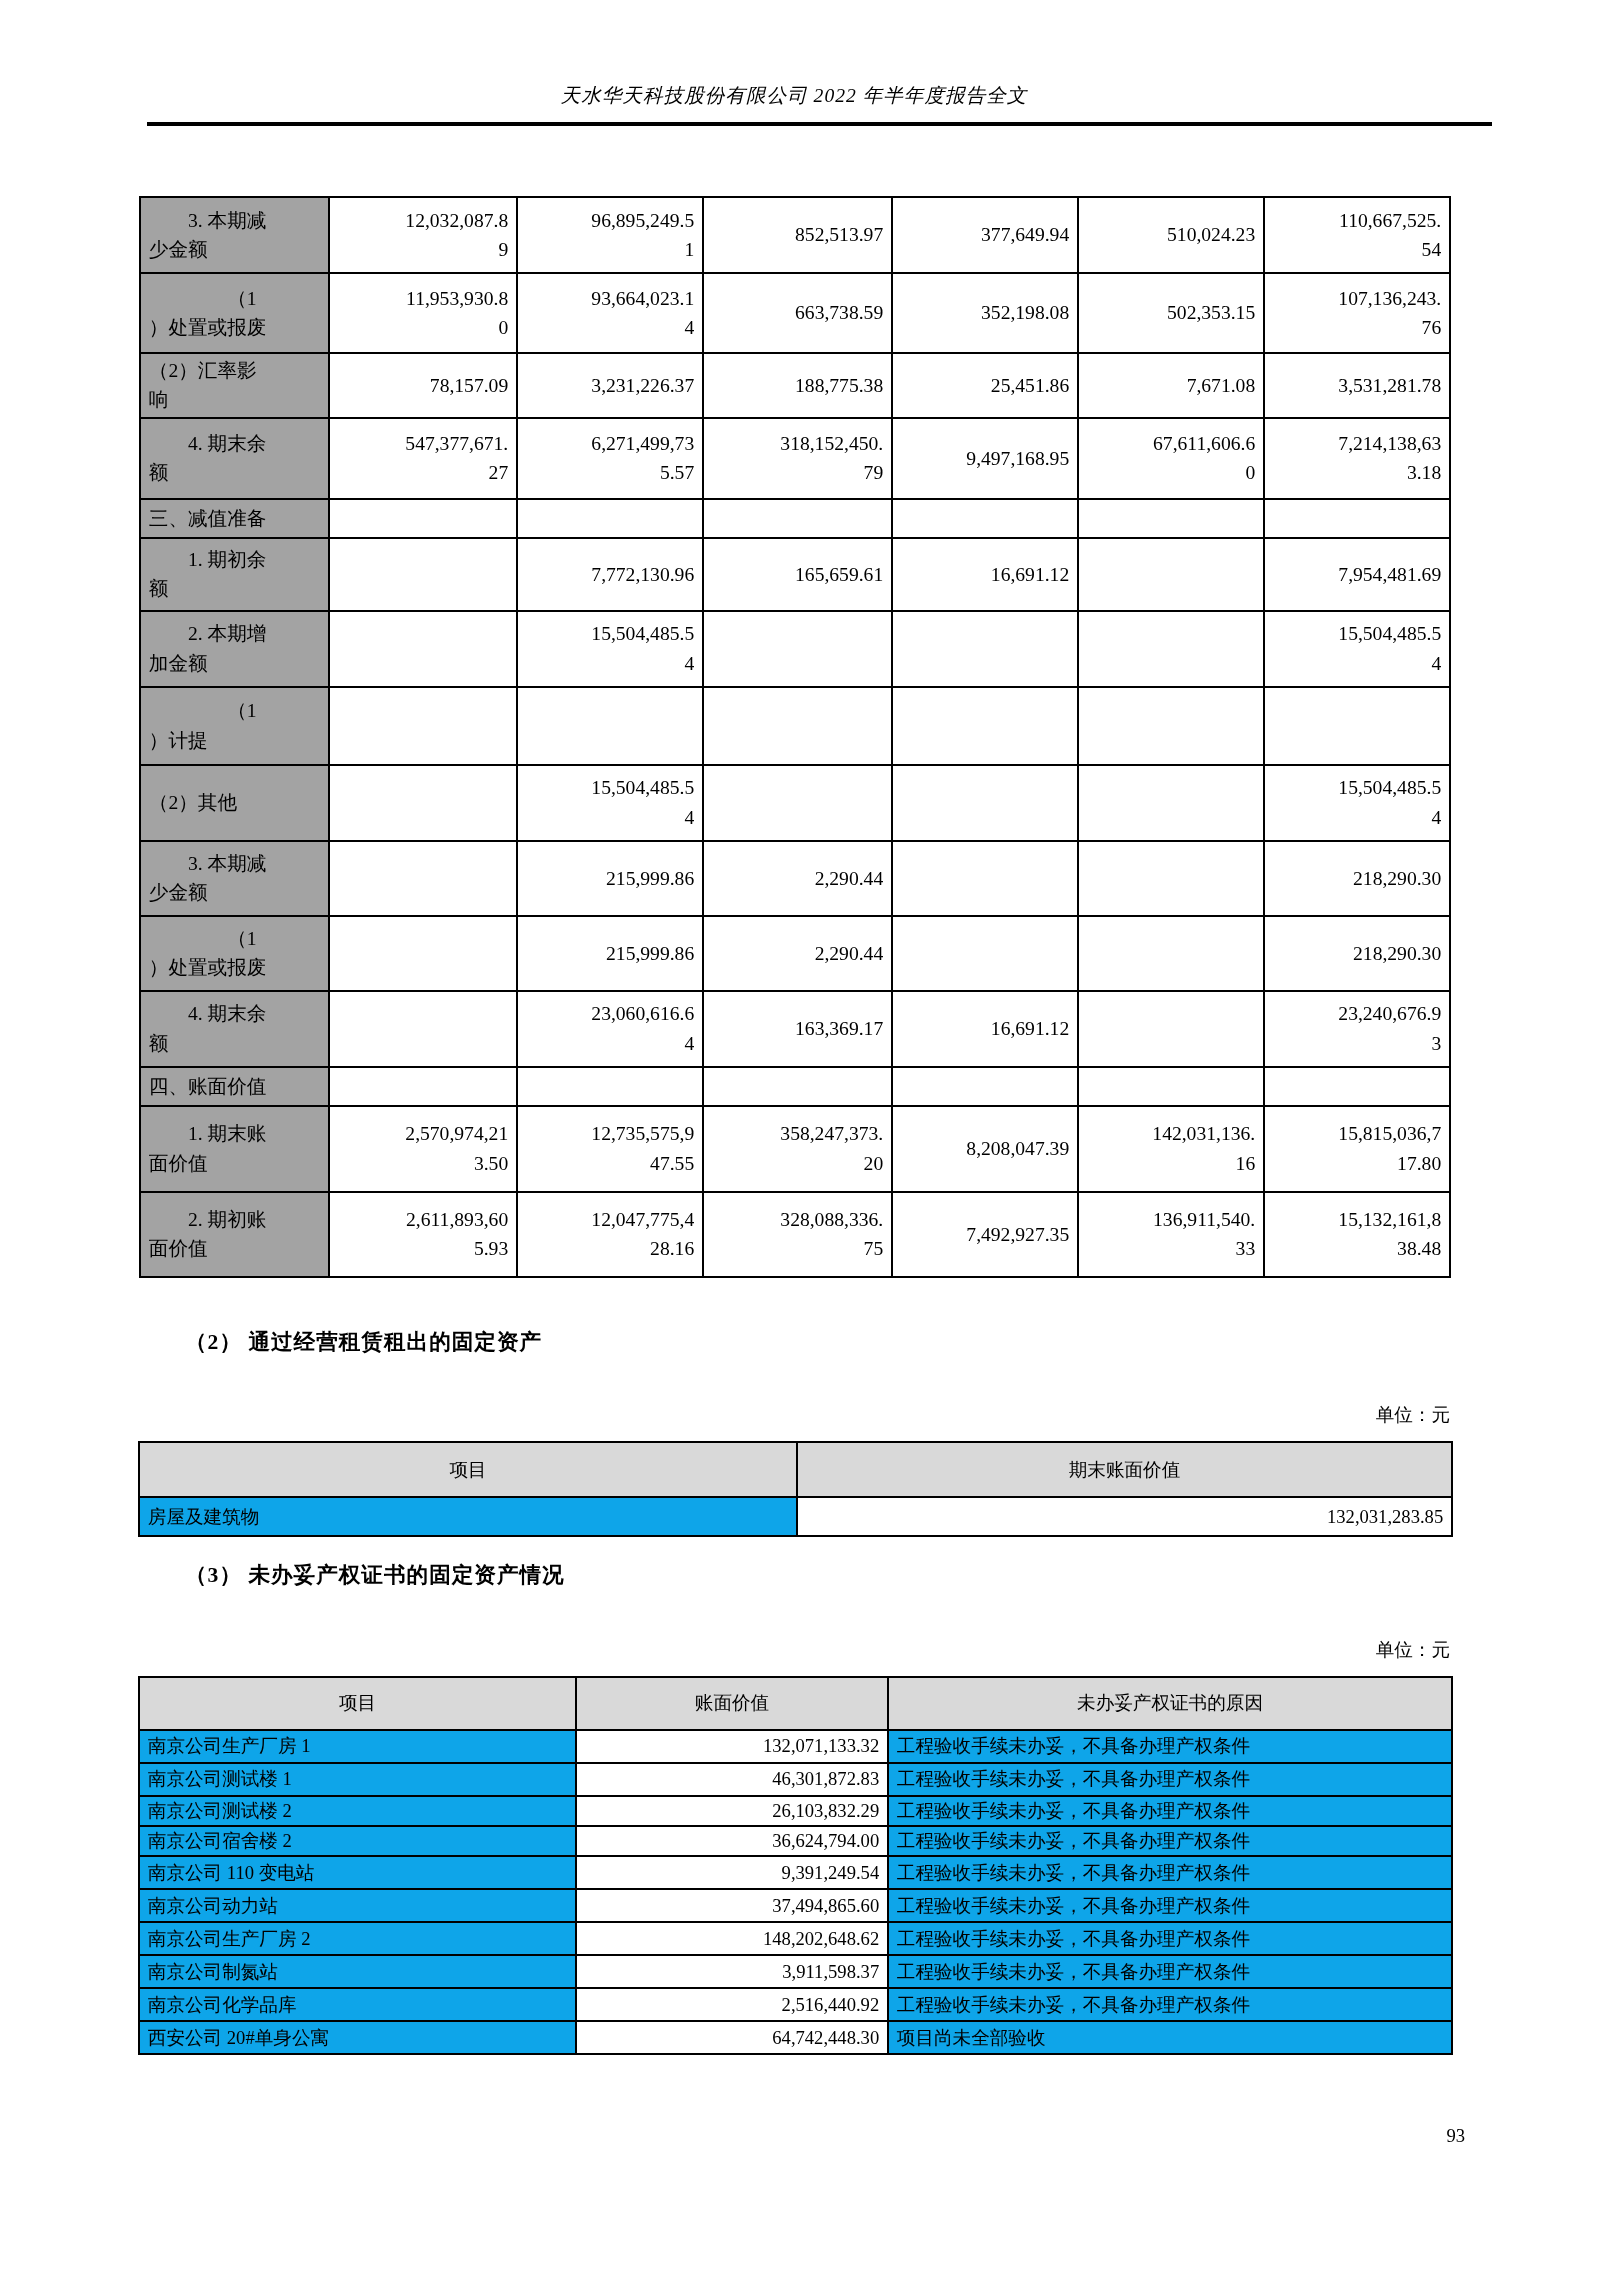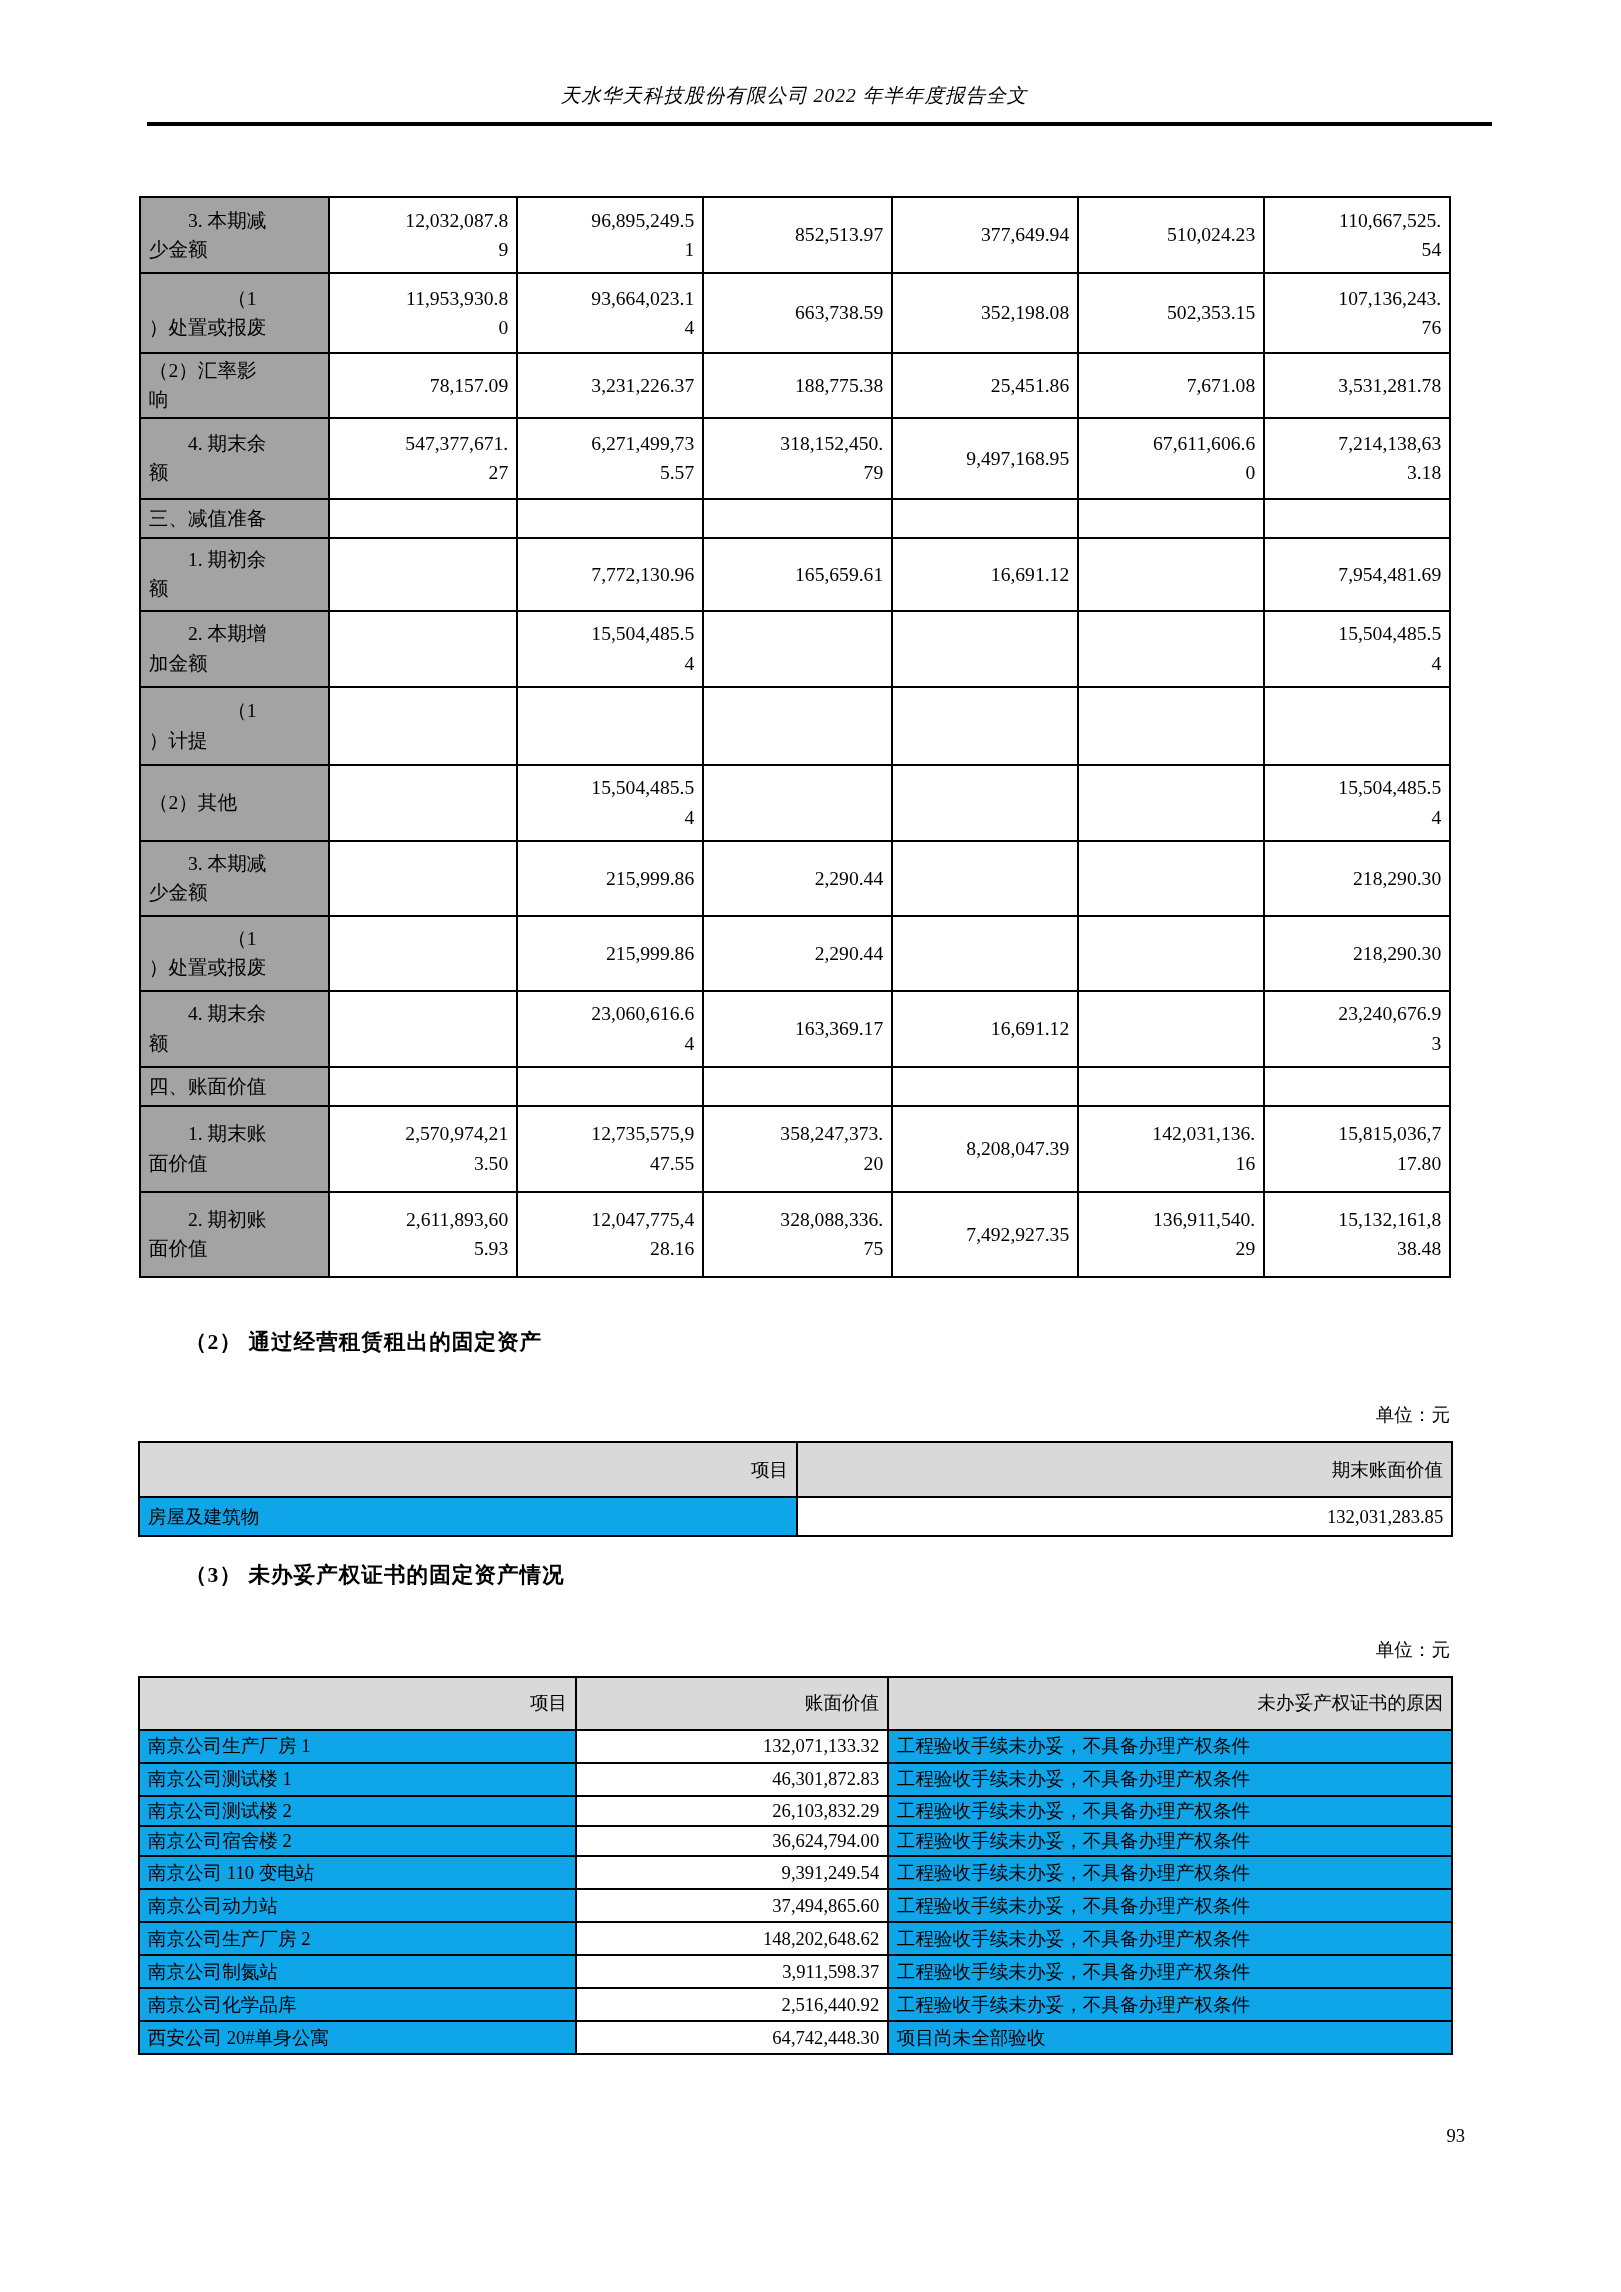--- a/index.html
+++ b/index.html
@@ -17,21 +17,21 @@
     position:absolute; top:122px; left:147px; width:1345px; height:3.9px;
     background:#000;
   }
   
   table { border-collapse:collapse; table-layout:fixed; position:absolute; }
   td, th { border:2.9px solid #000; font-weight:normal; font-size:19.6px;
            line-height:1.5; padding:2px 7.8px; vertical-align:middle;
            white-space:pre-wrap; word-break:break-all; overflow:hidden; }
   .lbl  { background:#a3a3a3; text-align:left; }
   .num  { text-align:right; background:#fff; }
-  .hdr  { background:#d9d9d9; text-align:right;margin-top:40px; }
+  .hdr  { background:#d9d9d9; text-align:center;margin-top:40px; }
   .txt  { text-align:left; background:#0ea5e9; }
   
   .main-table { left:139px; top:196px; width:1311px; }
   
   .sec-heading {
     position:absolute; left:173px; font-size:21.6px; font-weight:bold;
     letter-spacing:1px;
     margin-left:12px;
   }
   .h2 { top:1327px; }
@@ -231,21 +231,21 @@
       <td class="lbl">　　2. 期初账
 面价值</td>
       <td class="num">2,611,893,60
 5.93</td>
       <td class="num">12,047,775,4
 28.16</td>
       <td class="num">328,088,336.
 75</td>
       <td class="num">7,492,927.35</td>
       <td class="num">136,911,540.
-29</td>
+33</td>
       <td class="num">15,132,161,8
 38.48</td>
     </tr>
   </tbody>
 </table>
 
 <div class="sec-heading h2">（2）  通过经营租赁租出的固定资产</div>
 <div class="unit-label u2">单位：元</div>
 
 <table class="leased-table">

